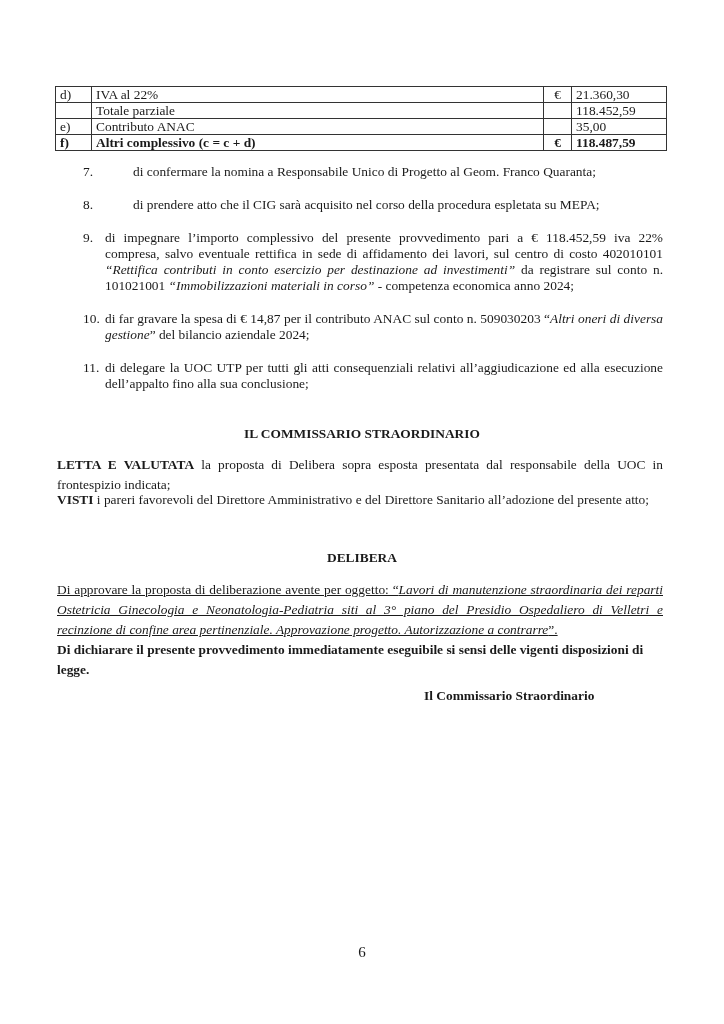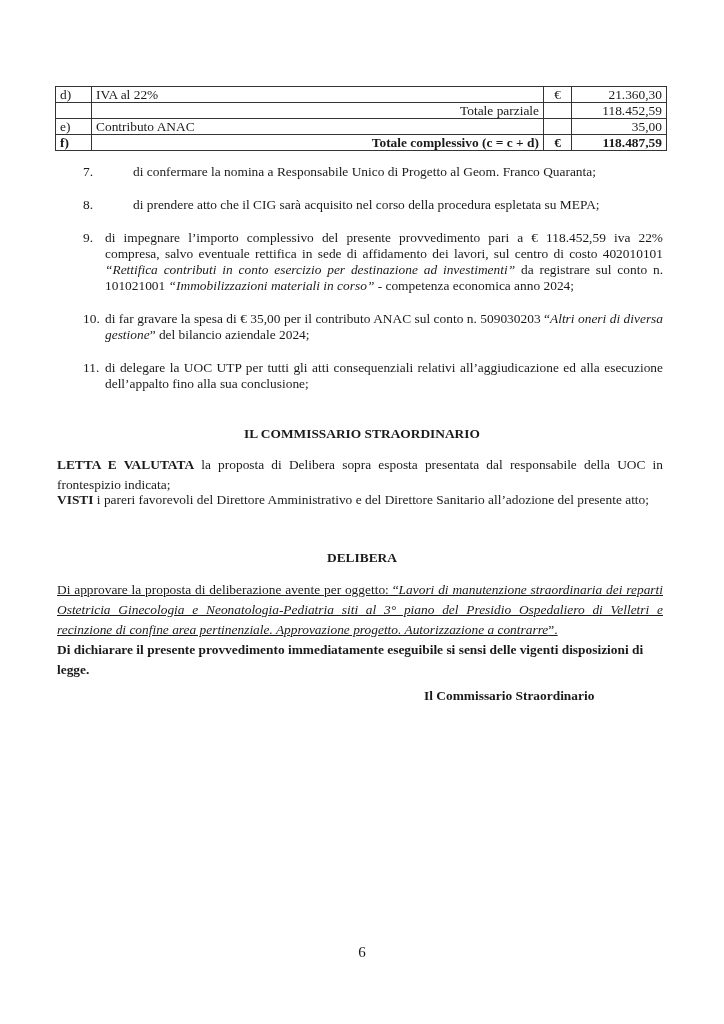--- a/index.html
+++ b/index.html
@@ -12,23 +12,23 @@
   
   table.costs {
     position: absolute; left: 55px; top: 86px; width: 612px;
     border-collapse: collapse; font-size: 13.4px; line-height: 15px;
   }
   table.costs td {
     border: 1px solid #333; padding: 0 4px; height: 15px; vertical-align: middle;
   }
   td.c-letter { width: 27px; }
   td.c-desc { }
-  td.c-desc.right { text-align: right; }
+  td.c-desc.right { }
   td.c-eur { width: 19px; text-align: center; }
-  td.c-amt { width: 86px; text-align: right; }
+  td.c-amt { width: 86px; text-align: left; }
   .bold { font-weight: bold; }
 
   
   .list { position: absolute; left: 83px; top: 164px; width: 580px; }
   .li { position: relative; padding-left: 22px; line-height: 16px; text-align: justify; margin-bottom: 16px; }
   .li .num { position: absolute; left: 0; top: 0; }
   .li .txt { display: block; text-align: justify; }
   .li.single .txt { text-align: left; margin-left: 28px; }
   i { font-style: italic; }
 
@@ -70,21 +70,21 @@
           <td class="c-amt">118.452,59</td>
         </tr>
         <tr>
           <td class="c-letter">e)</td>
           <td class="c-desc">Contributo ANAC</td>
           <td class="c-eur"></td>
           <td class="c-amt">35,00</td>
         </tr>
         <tr class="bold">
           <td class="c-letter">f)</td>
-          <td class="c-desc right">Totale complessivo (c = c + d)</td>
+          <td class="c-desc right">Altri complessivo (c = c + d)</td>
           <td class="c-eur">€</td>
           <td class="c-amt">118.487,59</td>
         </tr>
       </tbody>
   </table>
 
   <div class="list">
     <div class="li single" style="margin-bottom:17px;">
       <span class="num">7.</span>
       <span class="txt">di confermare la nomina a Responsabile Unico di Progetto al Geom. Franco Quaranta;</span>
@@ -92,21 +92,21 @@
     <div class="li single" style="margin-bottom:17px;">
       <span class="num">8.</span>
       <span class="txt">di prendere atto che il CIG sarà acquisito nel corso della procedura espletata su MEPA;</span>
     </div>
     <div class="li" style="margin-bottom:17px;">
       <span class="num">9.</span>
       <span class="txt"><span>di impegnare l’importo complessivo del presente provvedimento pari a € 118.452,59 iva 22% compresa, salvo eventuale rettifica in sede di affidamento dei lavori, sul centro di costo 402010101 </span><i>“Rettifica contributi in conto esercizio per destinazione ad investimenti”</i><span> da registrare sul conto n. 101021001 </span><i>“Immobilizzazioni materiali in corso”</i><span> - competenza economica anno 2024;</span></span>
     </div>
     <div class="li" style="margin-bottom:17px;">
       <span class="num">10.</span>
-      <span class="txt"><span>di far gravare la spesa di € 35,00 per il contributo ANAC sul conto n. 509030203 “</span><i>Altri oneri di diversa gestione</i><span>” del bilancio aziendale 2024;</span></span>
+      <span class="txt"><span>di far gravare la spesa di € 14,87 per il contributo ANAC sul conto n. 509030203 “</span><i>Altri oneri di diversa gestione</i><span>” del bilancio aziendale 2024;</span></span>
     </div>
     <div class="li">
       <span class="num">11.</span>
       <span class="txt">di delegare la UOC UTP per tutti gli atti consequenziali relativi all’aggiudicazione ed alla esecuzione dell’appalto fino alla sua conclusione;</span>
     </div>
   </div>
 
   <div class="heading" style="top:426px;">IL COMMISSARIO STRAORDINARIO</div>
 
   <div class="para" style="top:455px;"><b>LETTA E VALUTATA</b><span> la proposta di Delibera sopra esposta presentata dal responsabile della UOC in frontespizio indicata;</span></div>

